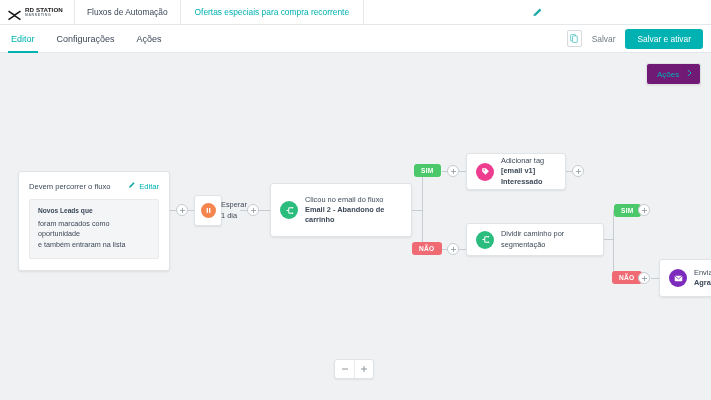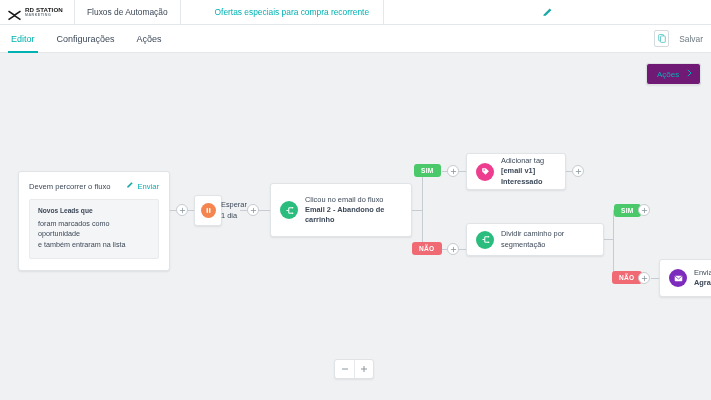--- a/index.html
+++ b/index.html
@@ -24,21 +24,21 @@
   .logo-mark { width: 13px; height: 11px; flex: none; }
   .logo-text { display: flex; flex-direction: column; line-height: 1; }
   .logo-main { font-size: 6.2px; font-weight: bold; color: #19191a; letter-spacing: .1px; }
   .logo-sub { font-size: 3.6px; font-weight: bold; color: #6e7a80; letter-spacing: .5px; margin-top: 1px; }
 
   .topbar-item {
     height: 25px; display: flex; align-items: center;
     padding: 0 12px; font-size: 8.4px; color: #3c4858;
     border-right: 1px solid #e4e8eb; white-space: nowrap;
   }
-  .topbar-item.flow-name { color: #00b2b2; padding: 4px 14px; margin-left: 20px; }
+  .topbar-item.flow-name { color: #00b2b2; padding: 4px 14px; }
   .topbar-spacer { flex: 1; height: 25px; display: flex; align-items: center; justify-content: center; }
   .pencil-wrap { display: flex; align-items: center; justify-content: center; }
   .topbar-right {
     height: 25px; display: flex; align-items: center;
   }
   .topbar-right .topbar-item { border-right: none; border-left: 1px solid #e4e8eb; }
   .link-teal { color: #00b2b2; }
 
   
   .subbar {
@@ -192,20 +192,21 @@
     <div class="tab">Ações</div>
 
     <div class="subbar-right">
       <div class="icon-btn-sq">
         <svg width="8" height="9" viewBox="0 0 10 12">
           <rect x="0.6" y="0.6" width="6.4" height="8.6" rx="1" fill="none" stroke="#4fc3c3" stroke-width="1.1"></rect>
           <rect x="3" y="2.6" width="6.4" height="8.6" rx="1" fill="#ffffff" stroke="#4fc3c3" stroke-width="1.1"></rect>
         </svg>
       </div>
       <div class="btn-text">Salvar</div>
+      <div class="btn-primary">Salvar e ativar</div>
     </div>
   </div>
 
   <div class="canvas">
 
     <div class="acoes-btn">
       <span>Ações</span>
       <span>
         <svg width="5" height="8" viewBox="0 0 5 8">
           <path d="M0.8 0.8 L4 4 L0.8 7.2" stroke="#00b2b2" stroke-width="1" fill="none"></path>
@@ -244,21 +245,21 @@
 
     <div class="trigger-card">
       <div class="trigger-head">
         <span class="trigger-title">Devem percorrer o fluxo</span>
         <span class="trigger-edit">
           <span>
             <svg width="8" height="8" viewBox="0 0 12 12">
               <path d="M1.6 9.6 L2.1 7.9 L8.2 1.7 L10 3.5 L3.9 9.7 Z" fill="#1aa8a8"></path>
             </svg>
           </span>
-          <span>Enviar</span>
+          <span>Editar</span>
         </span>
       </div>
       <div class="trigger-body">
         <div class="trigger-tag">Novos Leads que</div>
         <div class="trigger-line">foram marcados como oportunidade</div>
         <div class="trigger-line">e também entraram na lista</div>
       </div>
     </div>
 
     <div class="plus-circle" style="left:176px; top:151px;">

